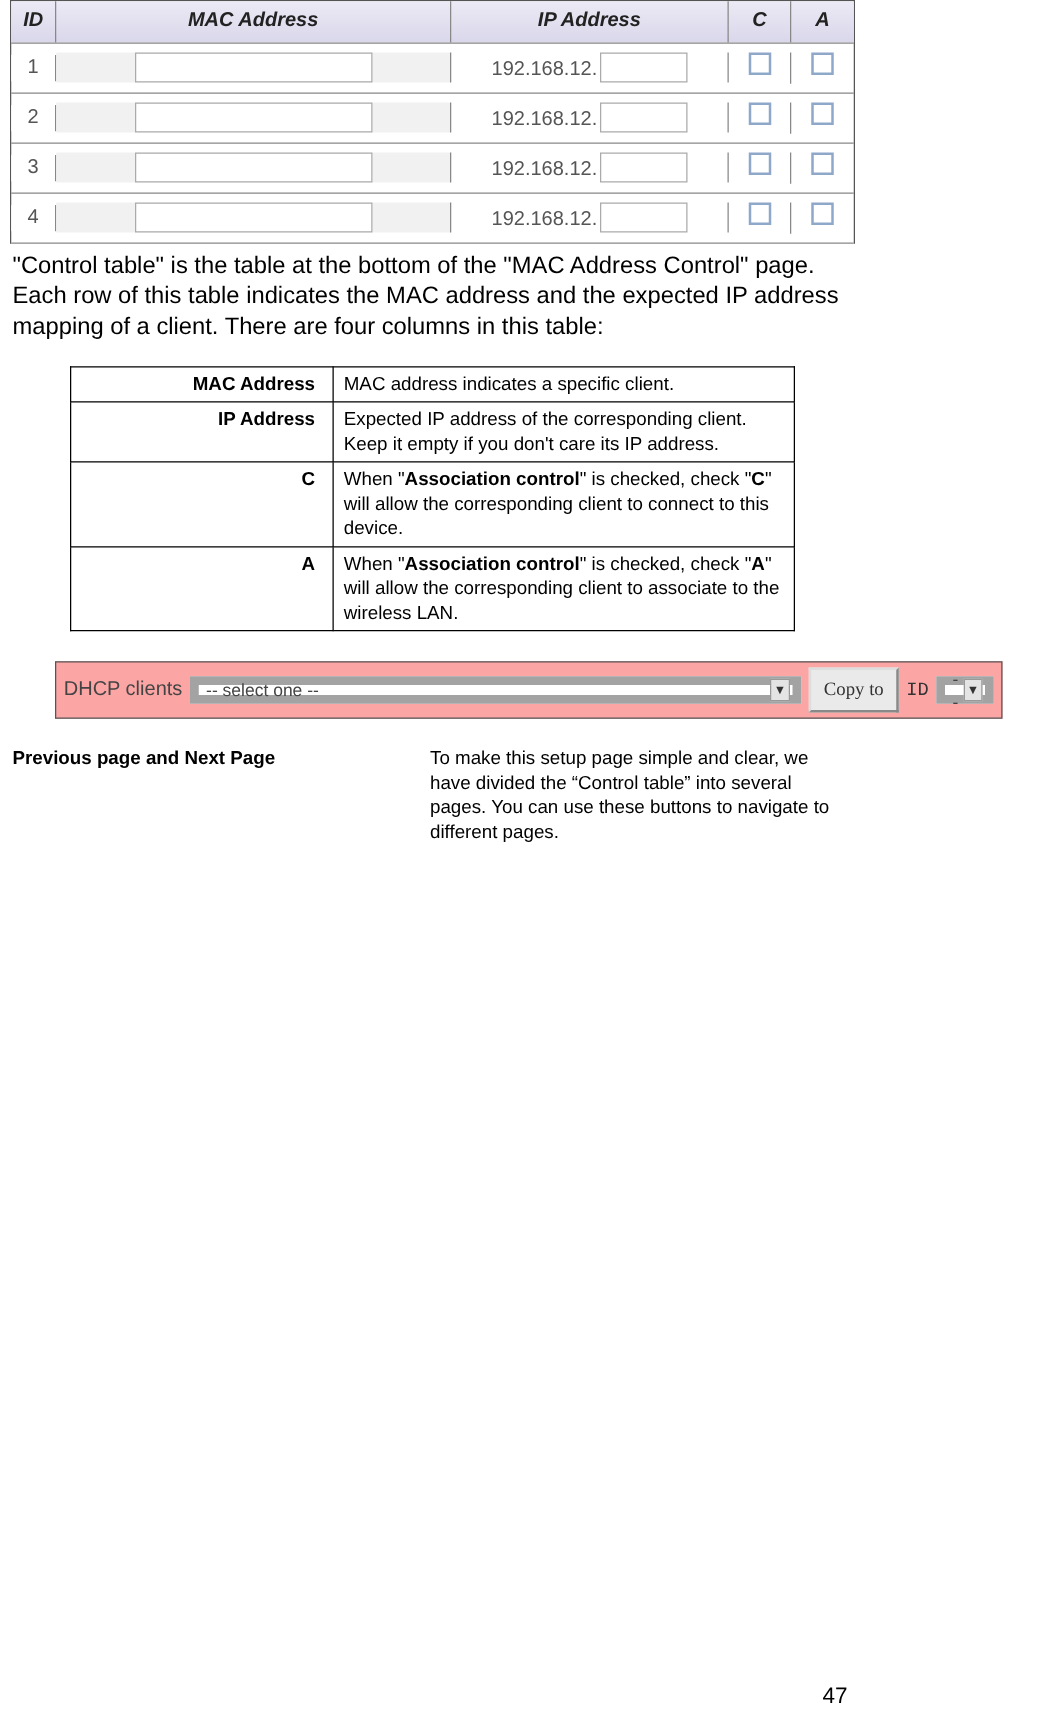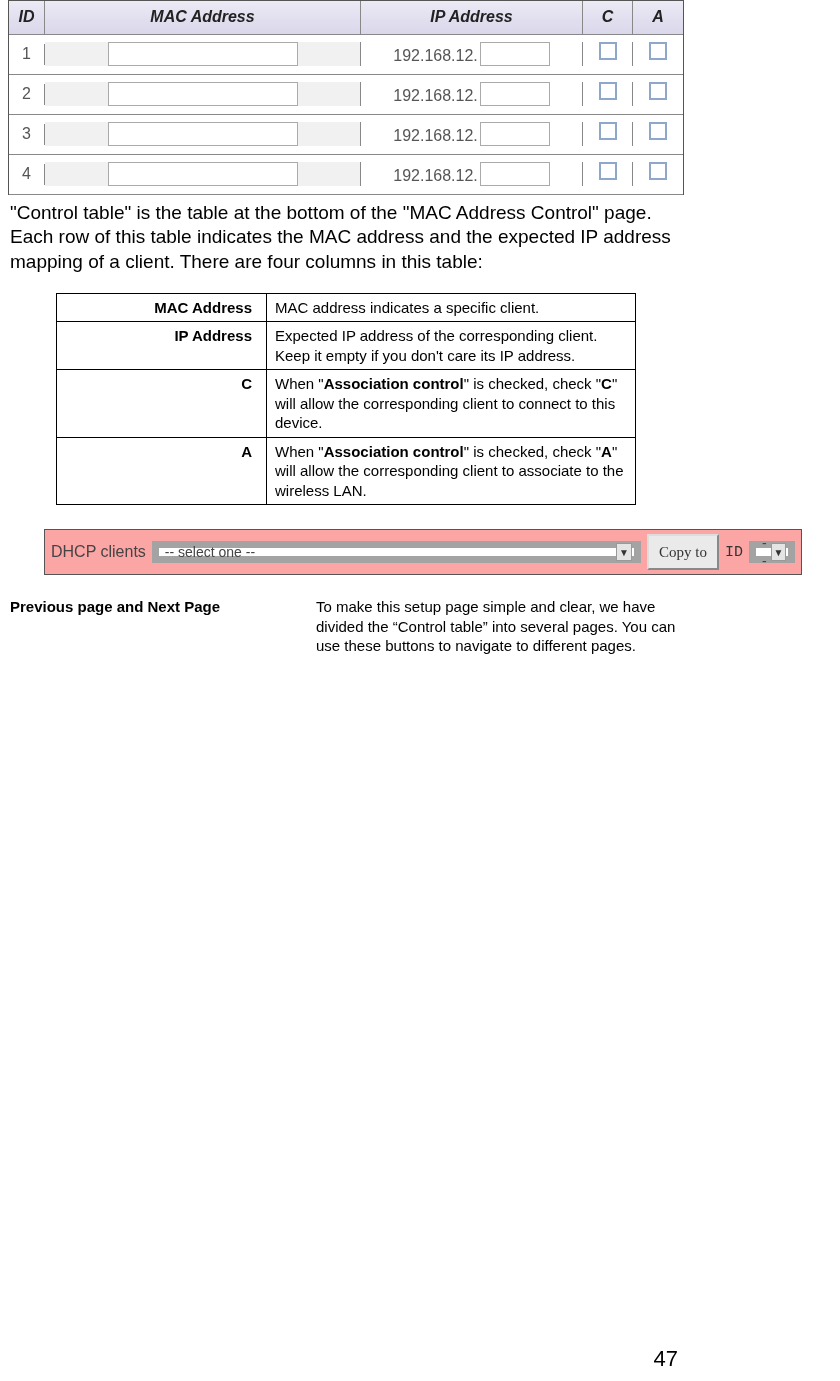--- a/index.html
+++ b/index.html
@@ -149,28 +149,28 @@
   .combo-label-dhcp { font-family: "Arial", sans-serif; font-size: 16px; color: #444; }
 
   
   .twocol {
     display: flex;
     margin: 22px 6px 0 6px;
     gap: 10px;
     font-size: 15px;
   }
   .twocol .left { font-weight: bold; width: 296px; }
-  .twocol .right { flex: 1; }
+  .twocol .right { flex: 1; margin-left: 28px; }
 
   
   .pgnum {
     position: absolute;
     right: 18px;
     top: 1345px;
-    font-size: 22px;
+    font-size: 18px;
   }
   .page-holder { position: relative; height: 1381px; width: 696px; }
 </style>
 </head>
 <body>
 
 <div class="page-holder">
 <div class="page">
 
   <div class="ctrl-wrap">

